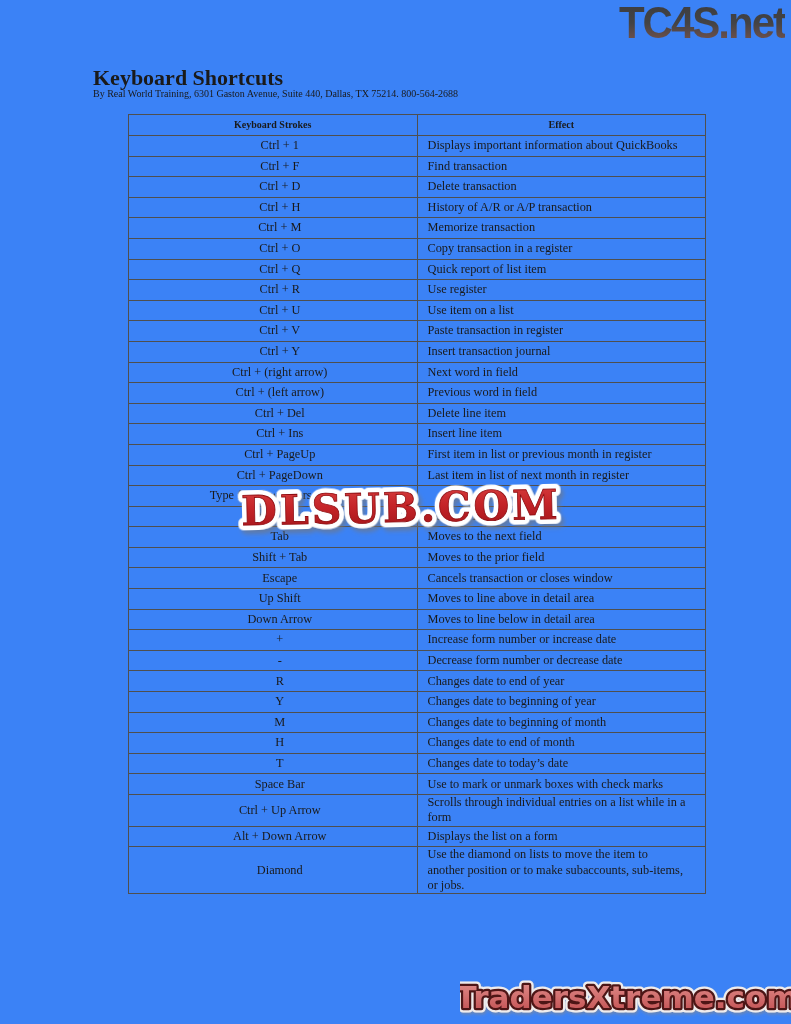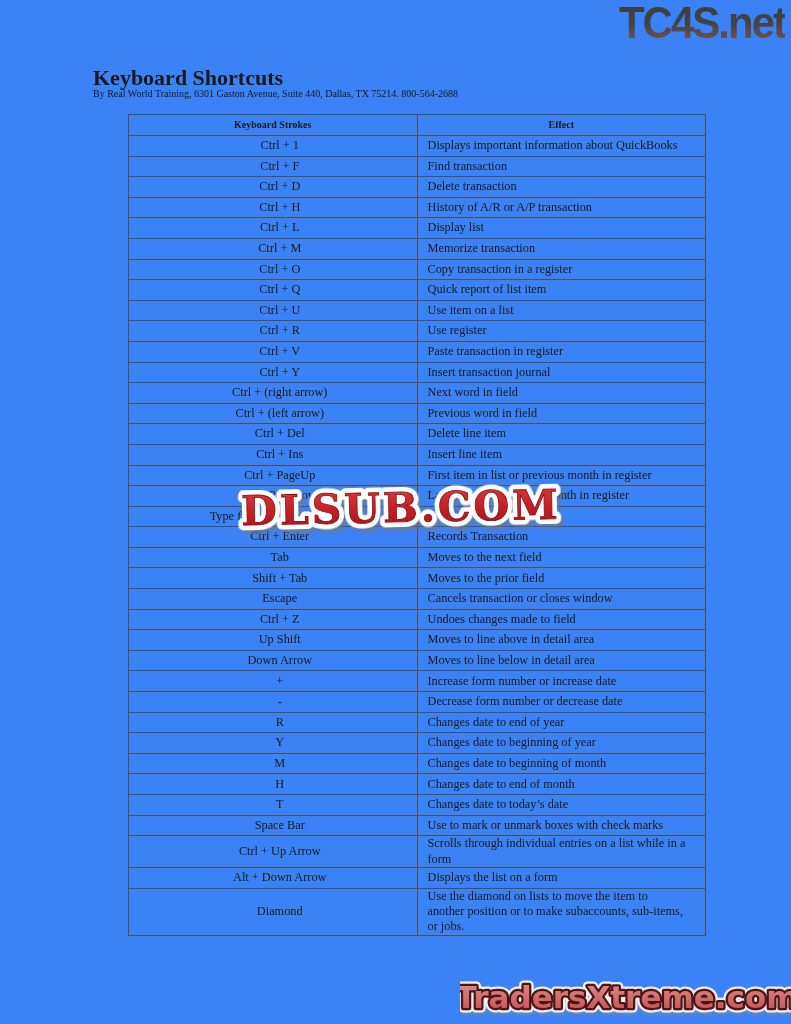--- a/index.html
+++ b/index.html
@@ -78,44 +78,40 @@
         </tr>
           <tr>
           <td class="keys">Ctrl + D</td>
           <td class="effect">Delete transaction</td>
         </tr>
           <tr>
           <td class="keys">Ctrl + H</td>
           <td class="effect">History of A/R or A/P transaction</td>
         </tr>
           <tr>
-          <td class="keys">Ctrl + L</td>
-          <td class="effect">Display list</td>
-        </tr>
-          <tr>
           <td class="keys">Ctrl + M</td>
           <td class="effect">Memorize transaction</td>
         </tr>
           <tr>
           <td class="keys">Ctrl + O</td>
           <td class="effect">Copy transaction in a register</td>
         </tr>
           <tr>
           <td class="keys">Ctrl + Q</td>
           <td class="effect">Quick report of list item</td>
         </tr>
           <tr>
+          <td class="keys">Ctrl + R</td>
+          <td class="effect">Use register</td>
+        </tr>
+          <tr>
           <td class="keys">Ctrl + U</td>
           <td class="effect">Use item on a list</td>
         </tr>
           <tr>
-          <td class="keys">Ctrl + R</td>
-          <td class="effect">Use register</td>
-        </tr>
-          <tr>
           <td class="keys">Ctrl + V</td>
           <td class="effect">Paste transaction in register</td>
         </tr>
           <tr>
           <td class="keys">Ctrl + Y</td>
           <td class="effect">Insert transaction journal</td>
         </tr>
           <tr>
           <td class="keys">Ctrl + (right arrow)</td>
           <td class="effect">Next word in field</td>
@@ -152,24 +148,20 @@
           <td class="keys">Tab</td>
           <td class="effect">Moves to the next field</td>
         </tr>
           <tr>
           <td class="keys">Shift + Tab</td>
           <td class="effect">Moves to the prior field</td>
         </tr>
           <tr>
           <td class="keys">Escape</td>
           <td class="effect">Cancels transaction or closes window</td>
-        </tr>
-          <tr>
-          <td class="keys">Ctrl + Z</td>
-          <td class="effect">Undoes changes made to field</td>
         </tr>
           <tr>
           <td class="keys">Up Shift</td>
           <td class="effect">Moves to line above in detail area</td>
         </tr>
           <tr>
           <td class="keys">Down Arrow</td>
           <td class="effect">Moves to line below in detail area</td>
         </tr>
           <tr>

